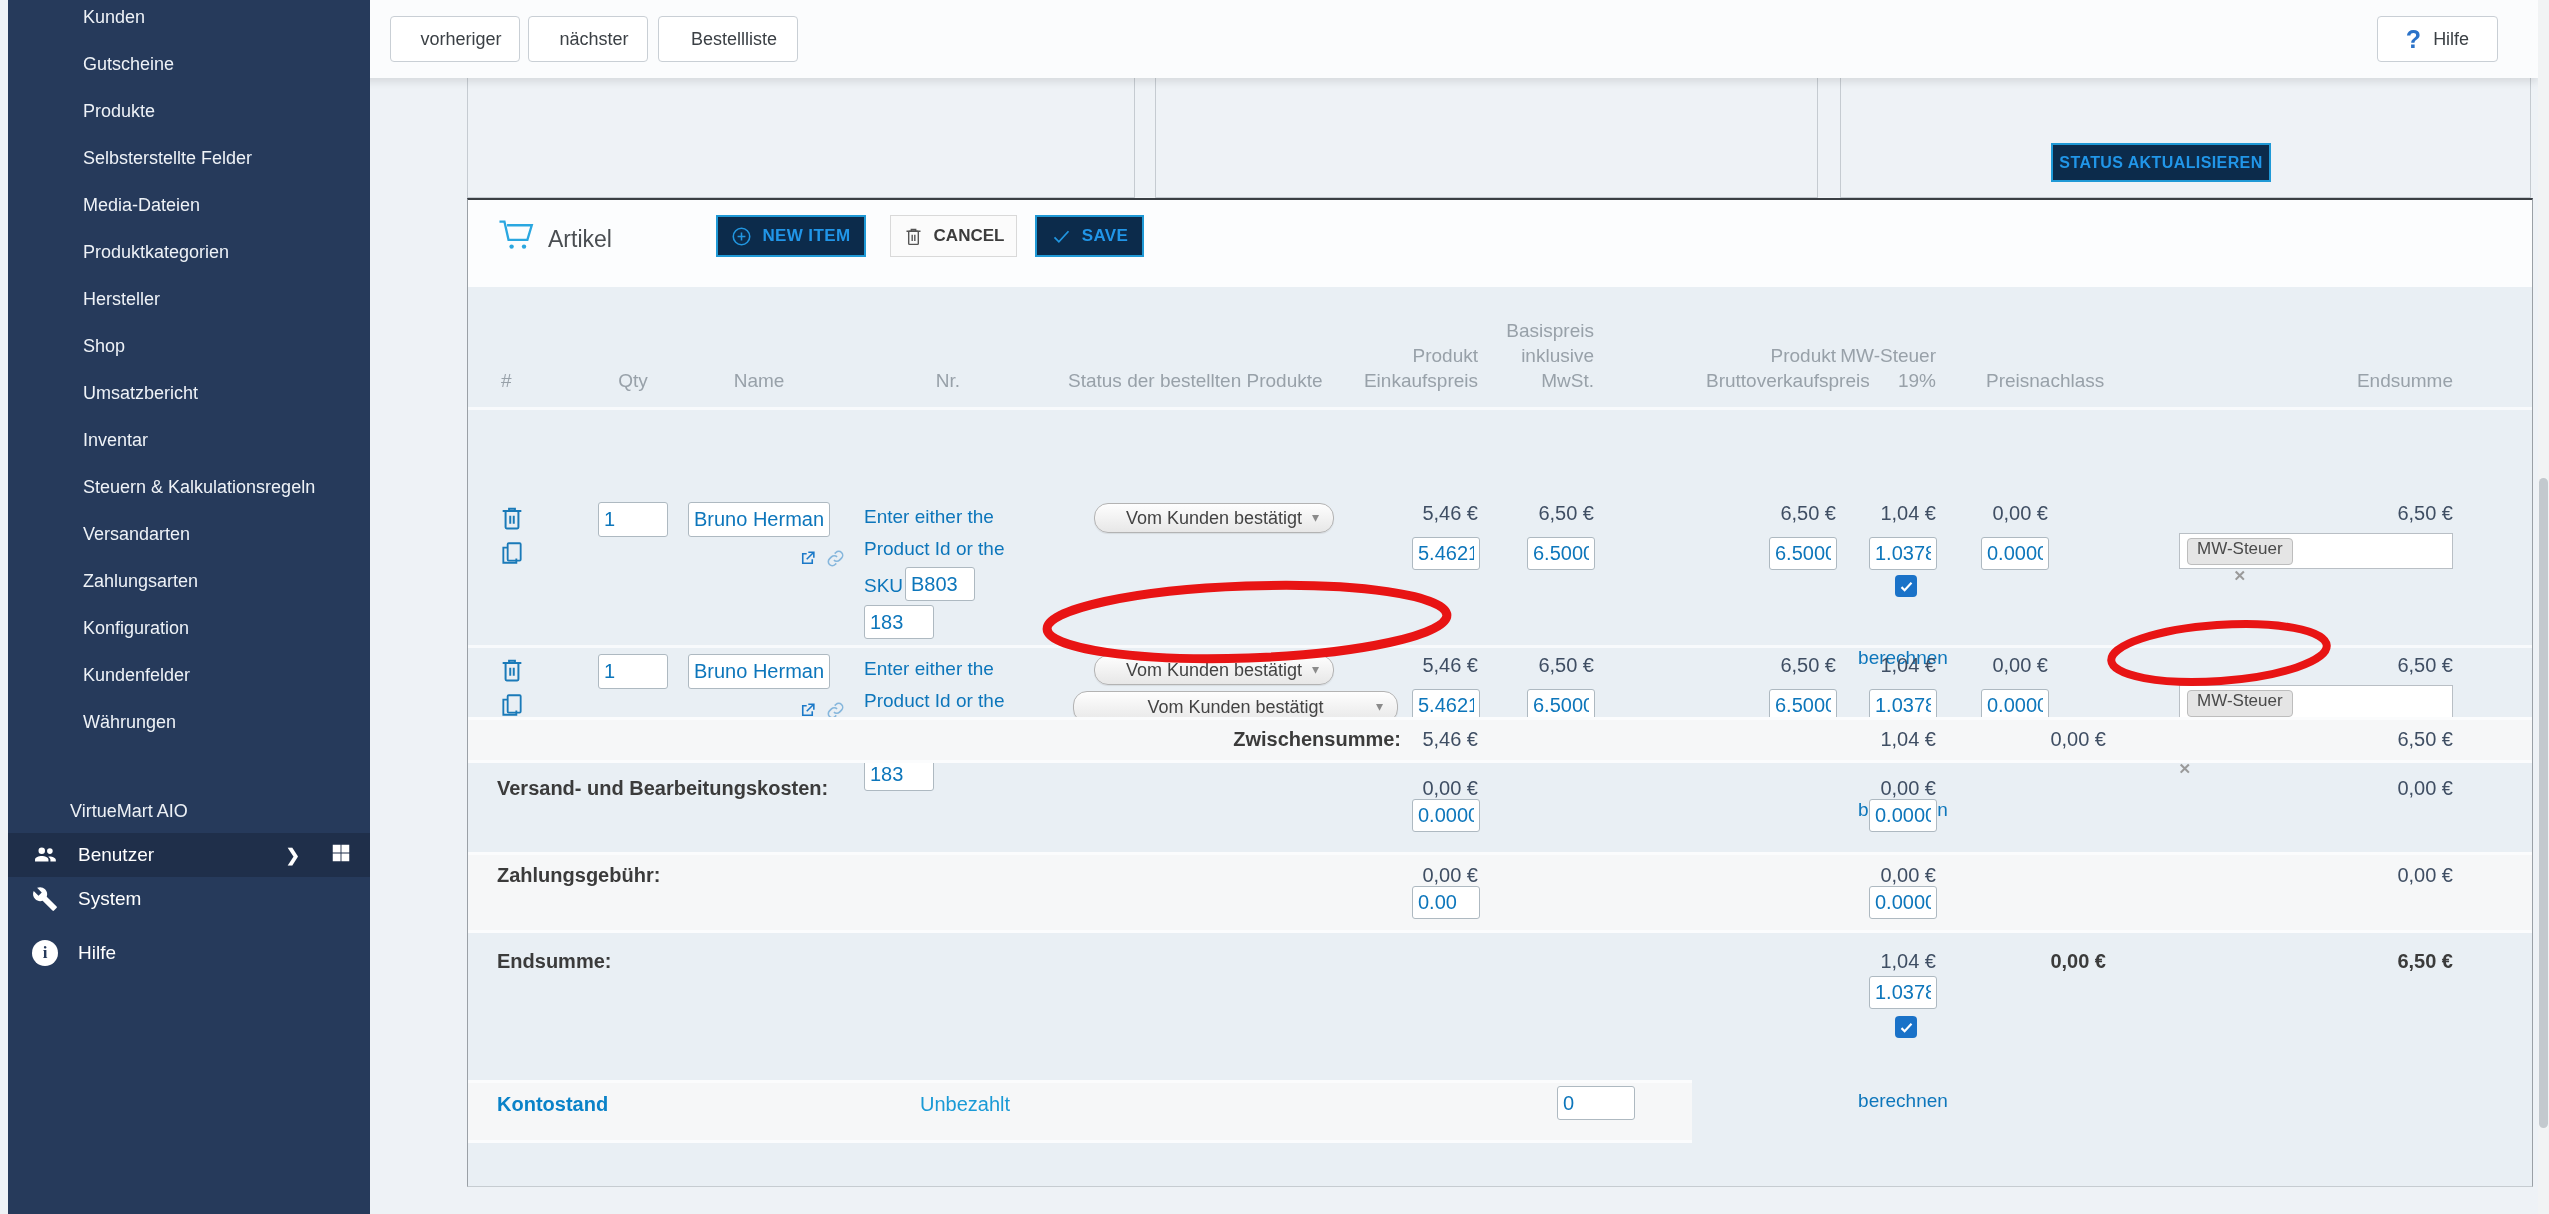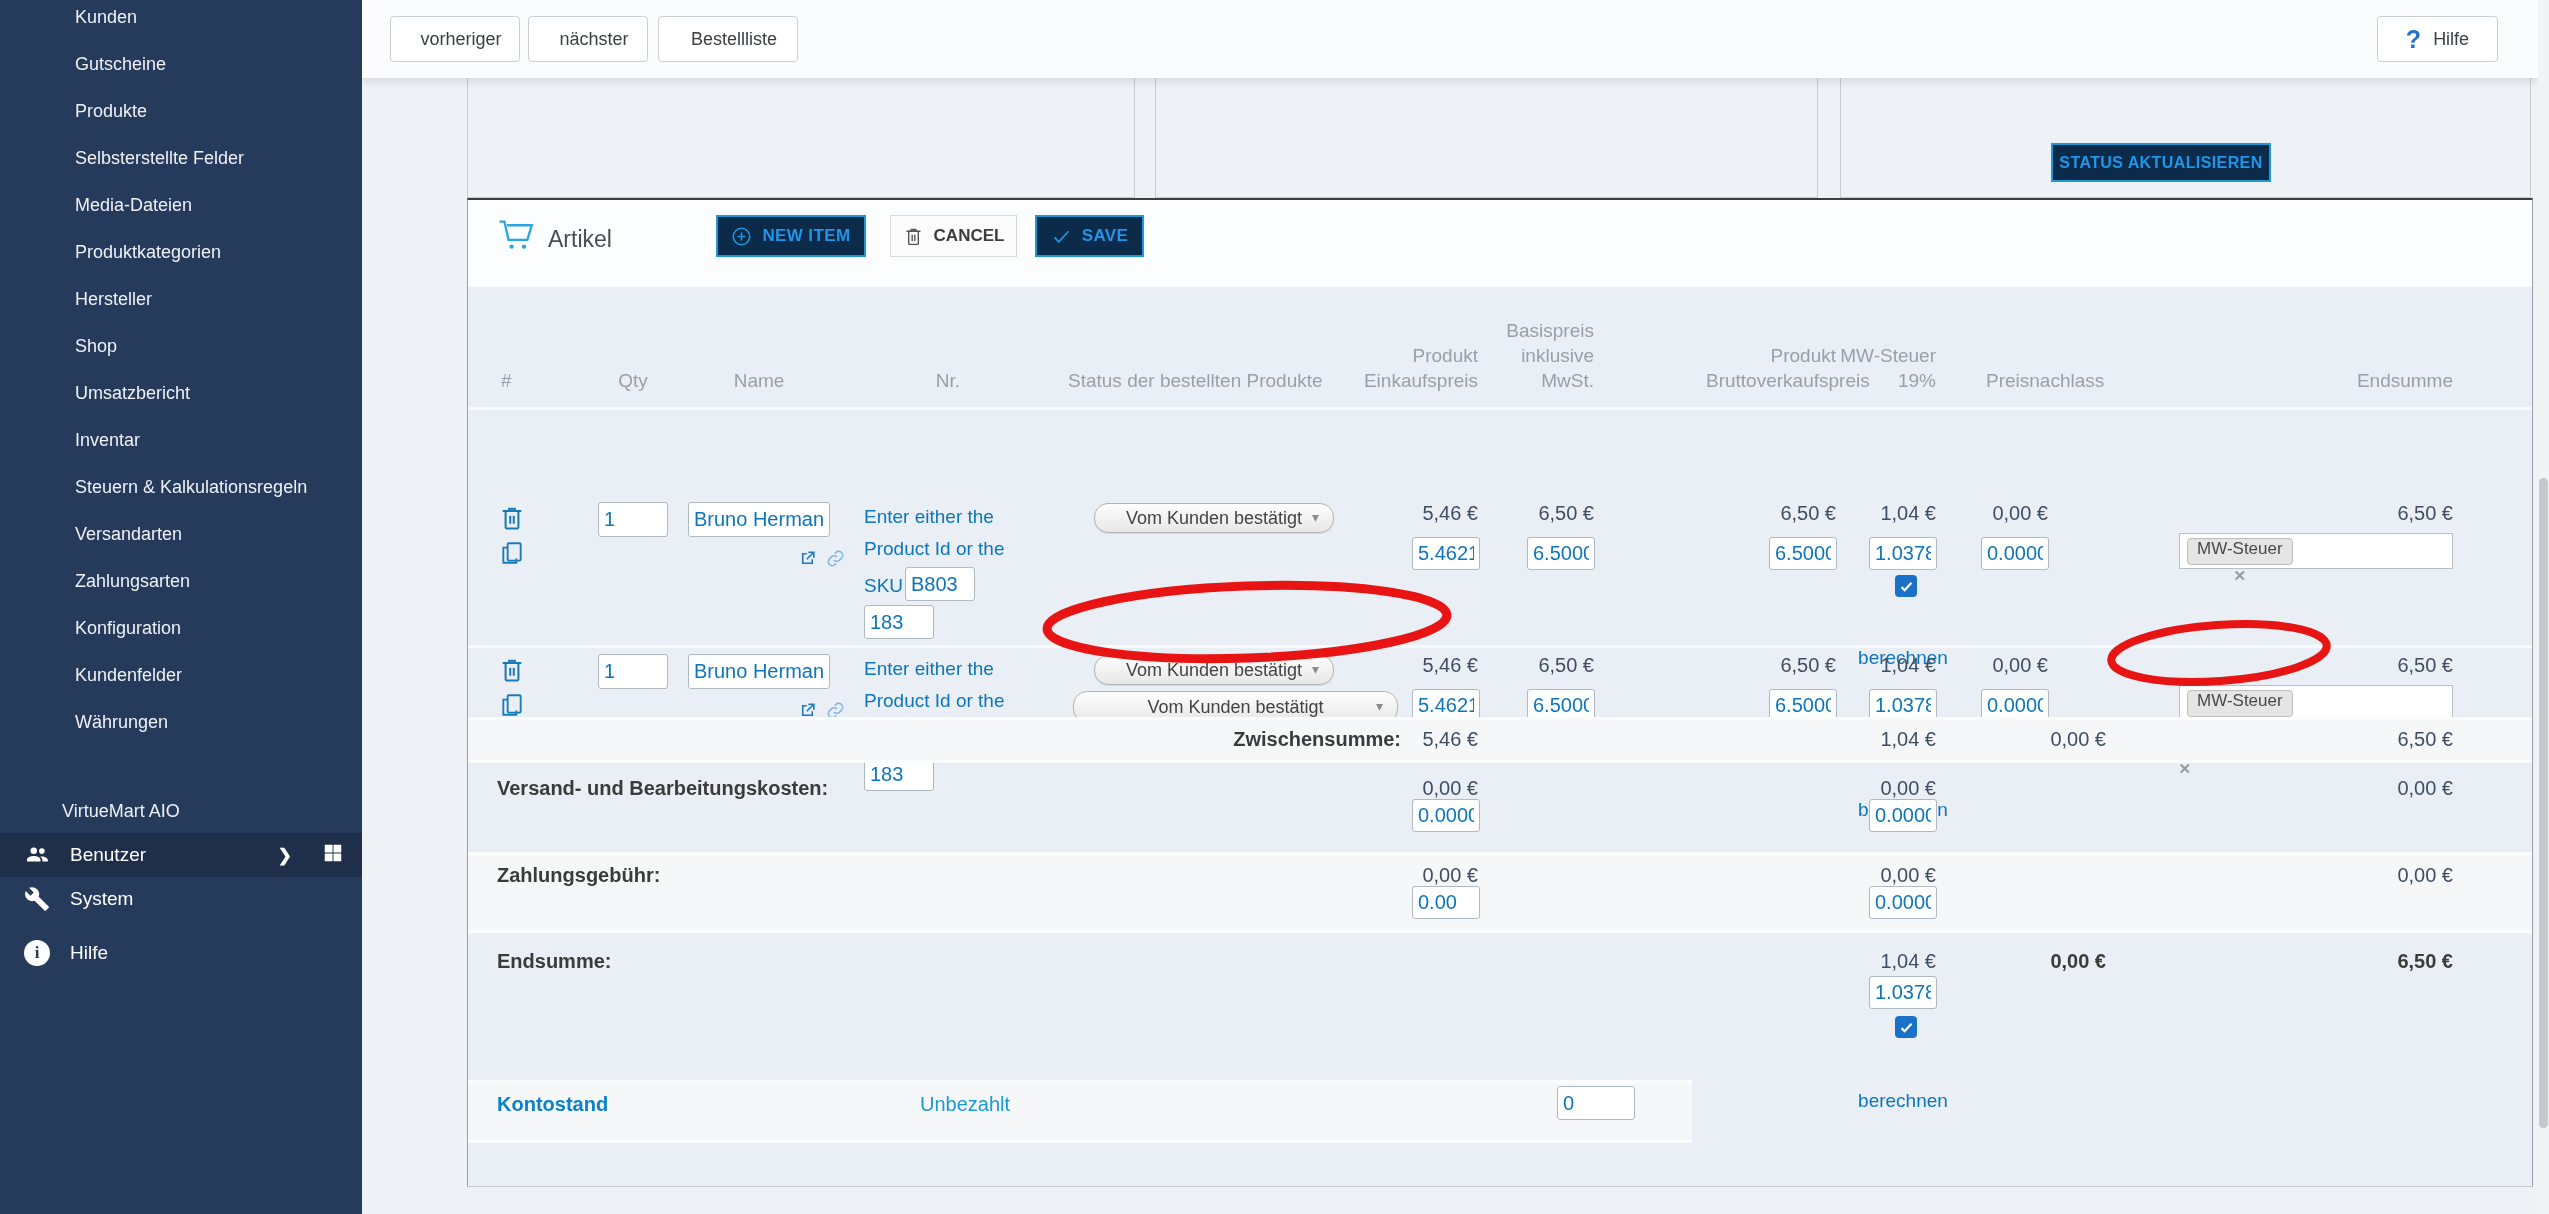--- a/index.html
+++ b/index.html
@@ -1,21 +1,21 @@
 <!DOCTYPE html>
 <html><head>
 <meta charset="utf-8">
 <style>
   * { margin:0; padding:0; box-sizing:border-box; }
   html,body { width:2549px; height:1214px; overflow:hidden; }
   body { font-family:"Liberation Sans", sans-serif; background:#eef2f6; position:relative; }
   .page { position:absolute; inset:0; }
 
   
-  .sidebar { position:absolute; left:0; top:0; width:362px; height:1214px; background:#263a5b; color:#edf1f6; z-index:5; }
+  .sidebar { position:absolute; left:8px; top:0; width:362px; height:1214px; background:#263a5b; color:#edf1f6; z-index:5; }
   .side-menu { position:absolute; top:-6px; left:0; right:0; }
   .side-item { height:47px; line-height:47px; padding-left:75px; font-size:18px; color:#eef2f7; cursor:pointer; white-space:nowrap; }
   .side-root { position:absolute; top:795px; left:0; right:0; height:32px; line-height:32px; padding-left:62px; font-size:18px; cursor:pointer; }
   .side-bottom { position:absolute; left:0; right:0; height:44px; display:flex; align-items:center; gap:18px; padding-left:22px; font-size:19px; color:#fff; cursor:pointer; }
   .side-bottom.hl { background:rgba(0,0,0,0.18); }
   .sicon { width:30px; height:30px; display:inline-flex; align-items:center; justify-content:center; flex:0 0 30px; }
   .sicon svg { width:26px; height:26px; fill:#ffffff; }
   .chev { margin-left:auto; margin-right:12px; font-size:17px; font-weight:bold; color:#fff; }
   .grid-ic { margin-right:18px; }
   .grid-ic svg { width:22px; height:22px; fill:#ffffff; }

